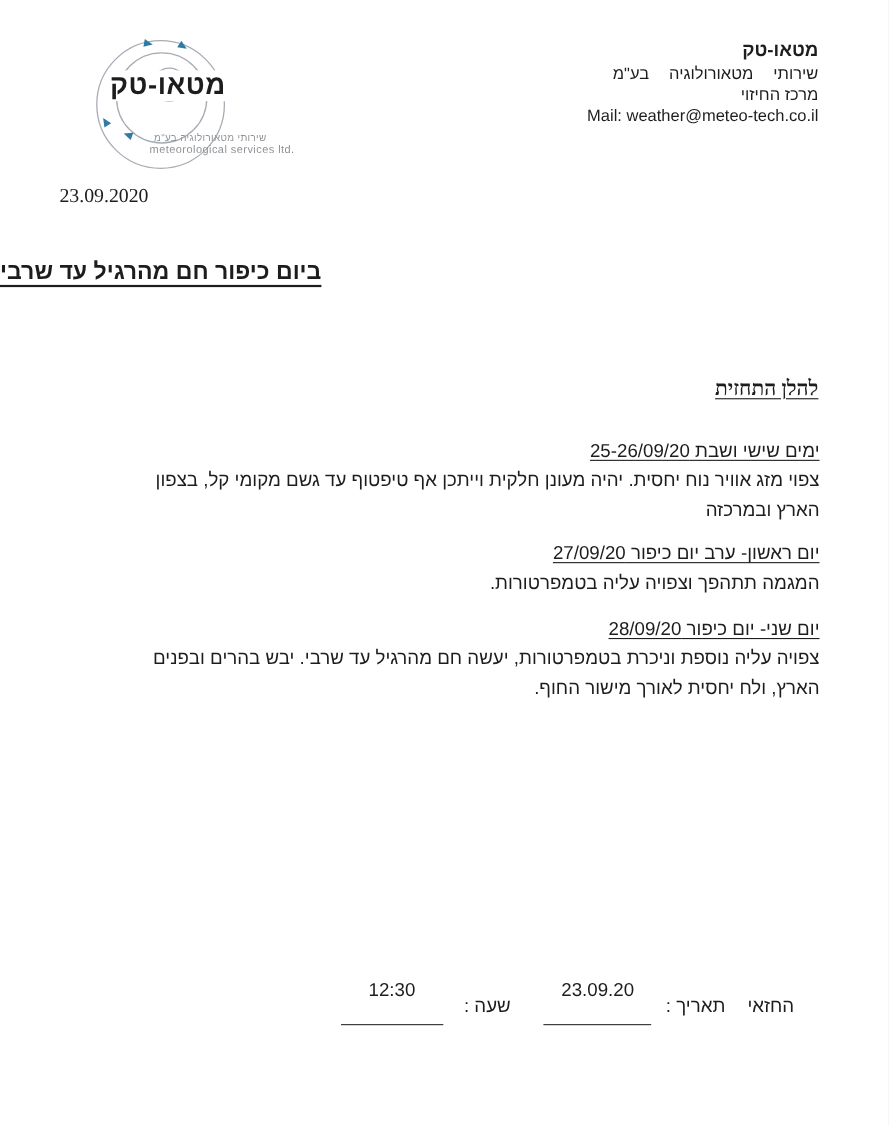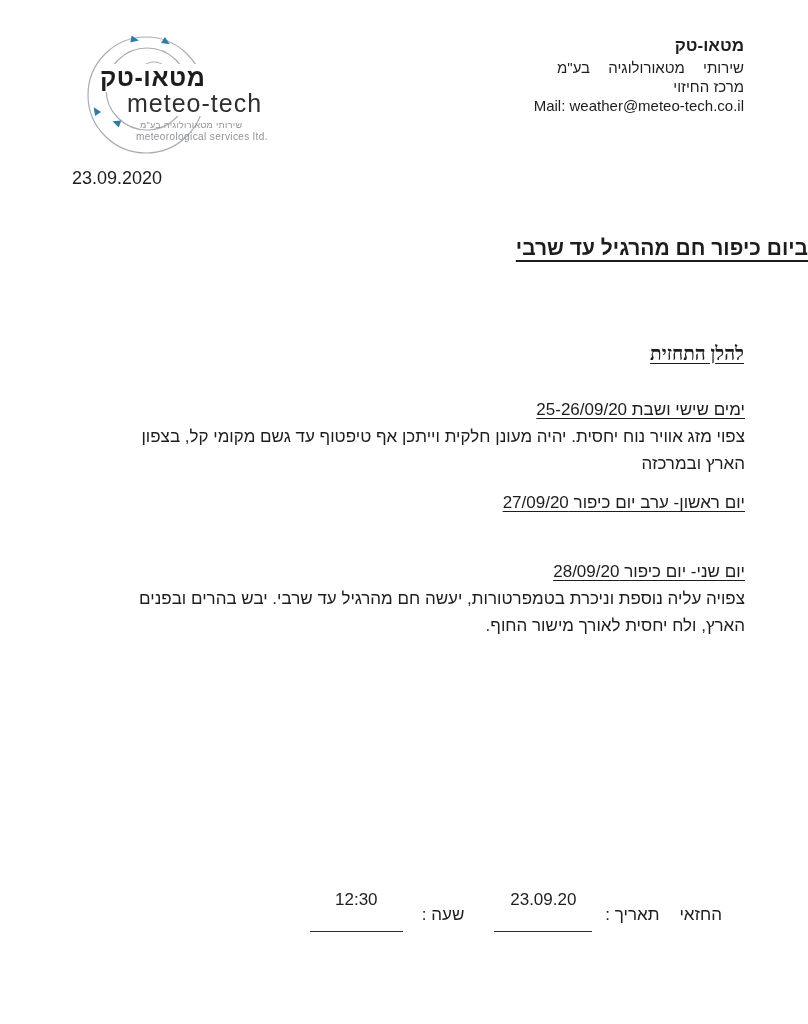--- a/index.html
+++ b/index.html
@@ -33,25 +33,25 @@
   
   .header{
     position:absolute; right:64px; top:36px; direction:rtl; text-align:right;
     font-size:15px; line-height:19px;
   }
   .h-company{font-size:17px; font-weight:bold; margin-bottom:3px;}
   .h-services{word-spacing:14px;}
   .h-mail{direction:ltr; unicode-bidi:embed;}
 
   
-  .doc-date{position:absolute; left:72px; top:168px; font-size:18px;}
+  .doc-date{position:absolute; left:54px; top:168px; font-size:18px;font-family:Liberation Serif, serif;}
   .doc-title{
-    position:absolute; left:0; right:0; top:236px; text-align:right; direction:rtl;
+    position:absolute; left:0; right:0; top:236px; text-align:left; direction:rtl;
     font-size:21px; font-weight:bold;
-    text-decoration:underline; text-decoration-thickness:2px; text-underline-offset:5px;margin-left:36px;
+    text-decoration:underline; text-decoration-thickness:2px; text-underline-offset:5px;
   }
   .forecast-heading{
     position:absolute; right:64px; top:343px; direction:rtl;
     font-family:"Liberation Serif", serif; font-size:19px; font-weight:bold;
     text-decoration:underline; text-underline-offset:3px;
   }
   .sec{
     position:absolute; right:63px; left:63px; direction:rtl; text-align:right;
     font-size:17px; line-height:27px;
   }
@@ -87,21 +87,20 @@
       <circle cx="69" cy="49" r="15"></circle>
       <g>
         <path class="logo-arrow" d="M0,-3.6 L8,0 L0,3.6 Z" transform="translate(46,11) rotate(10)"></path>
         <path class="logo-arrow" d="M0,-3.6 L8,0 L0,3.6 Z" transform="translate(78,12) rotate(32)"></path>
         <path class="logo-arrow" d="M0,-3.6 L8,0 L0,3.6 Z" transform="translate(101,39) rotate(65)"></path>
         <path class="logo-arrow" d="M0,-3.6 L8,0 L0,3.6 Z" transform="translate(13,86) rotate(238)"></path>
         <path class="logo-arrow" d="M0,-3.6 L8,0 L0,3.6 Z" transform="translate(35,96) rotate(200)"></path>
       </g>
     </svg>
     <div class="logo-he">מטאו-טק</div>
-    <div class="logo-en">meteo-tech</div>
     <div class="logo-tag-he">שירותי מטאורולוגיה בע"מ</div>
     <div class="logo-tag-en">meteorological services ltd.</div>
   </div>
 
   <div class="header">
     <div class="h-company">מטאו-טק</div>
     <div class="h-services">שירותי מטאורולוגיה בע"מ</div>
     <div class="h-center">מרכז החיזוי</div>
     <div class="h-mail">Mail: weather@meteo-tech.co.il</div>
   </div>
@@ -113,20 +112,21 @@
   <div class="forecast-heading">להלן התחזית</div>
 
   <section class="sec sec-1">
     <div class="sec-h">ימים שישי ושבת 25-26/09/20</div>
     <div class="sec-b">צפוי מזג אוויר נוח יחסית. יהיה מעונן חלקית וייתכן אף טיפטוף עד גשם מקומי קל, בצפון
 הארץ ובמרכזה</div>
   </section>
 
   <section class="sec sec-2">
     <div class="sec-h">יום ראשון- ערב יום כיפור 27/09/20</div>
+    <div class="sec-b">המגמה תתהפך וצפויה עליה בטמפרטורות.</div>
   </section>
 
   <section class="sec sec-3">
     <div class="sec-h">יום שני- יום כיפור 28/09/20</div>
     <div class="sec-b">צפויה עליה נוספת וניכרת בטמפרטורות, יעשה חם מהרגיל עד שרבי. יבש בהרים ובפנים
 הארץ, ולח יחסית לאורך מישור החוף.</div>
   </section>
 
   <div class="footer">
     <span class="f-label f-forecaster-label">החזאי</span>

